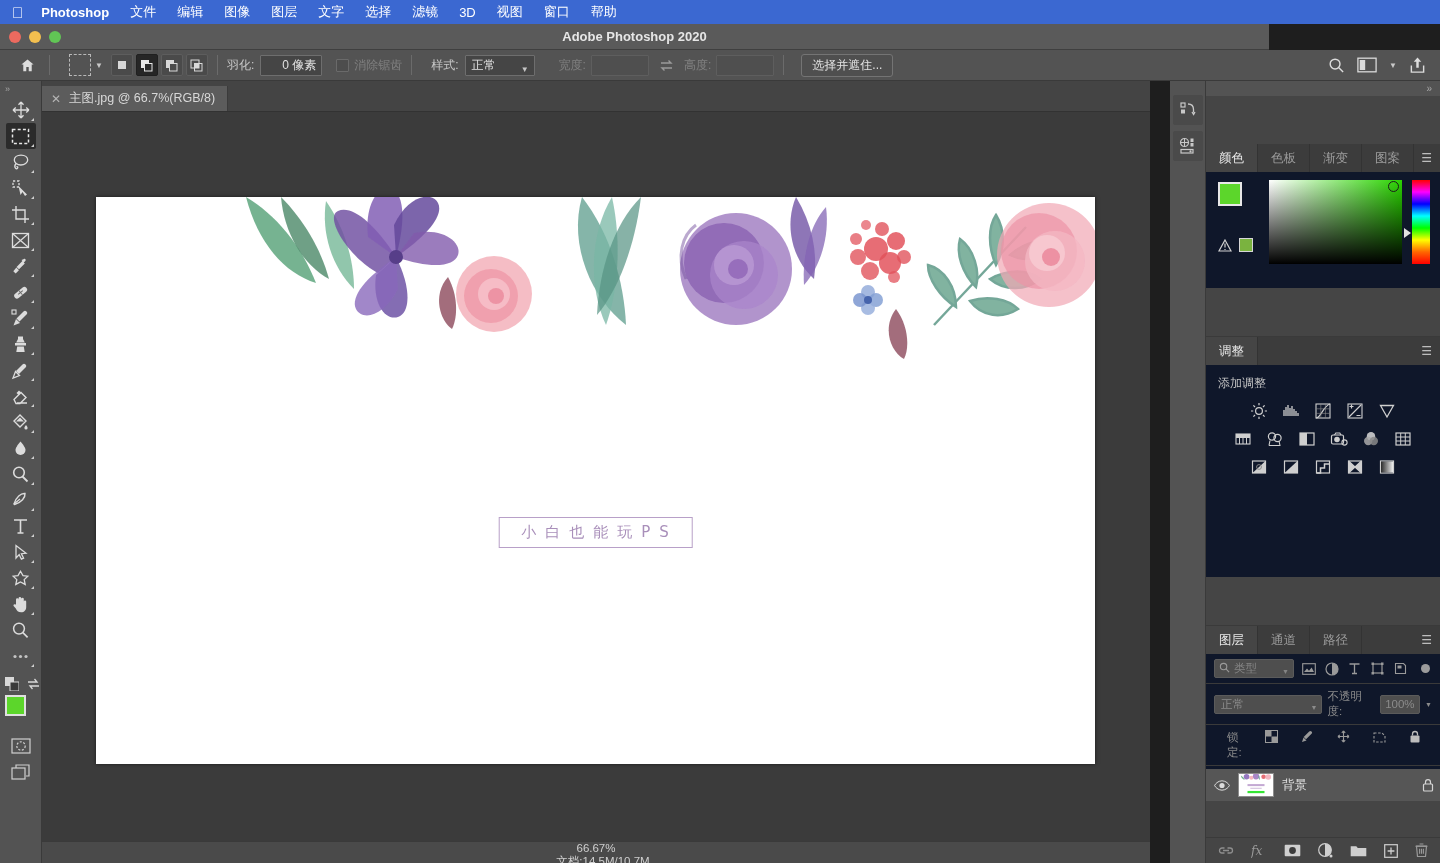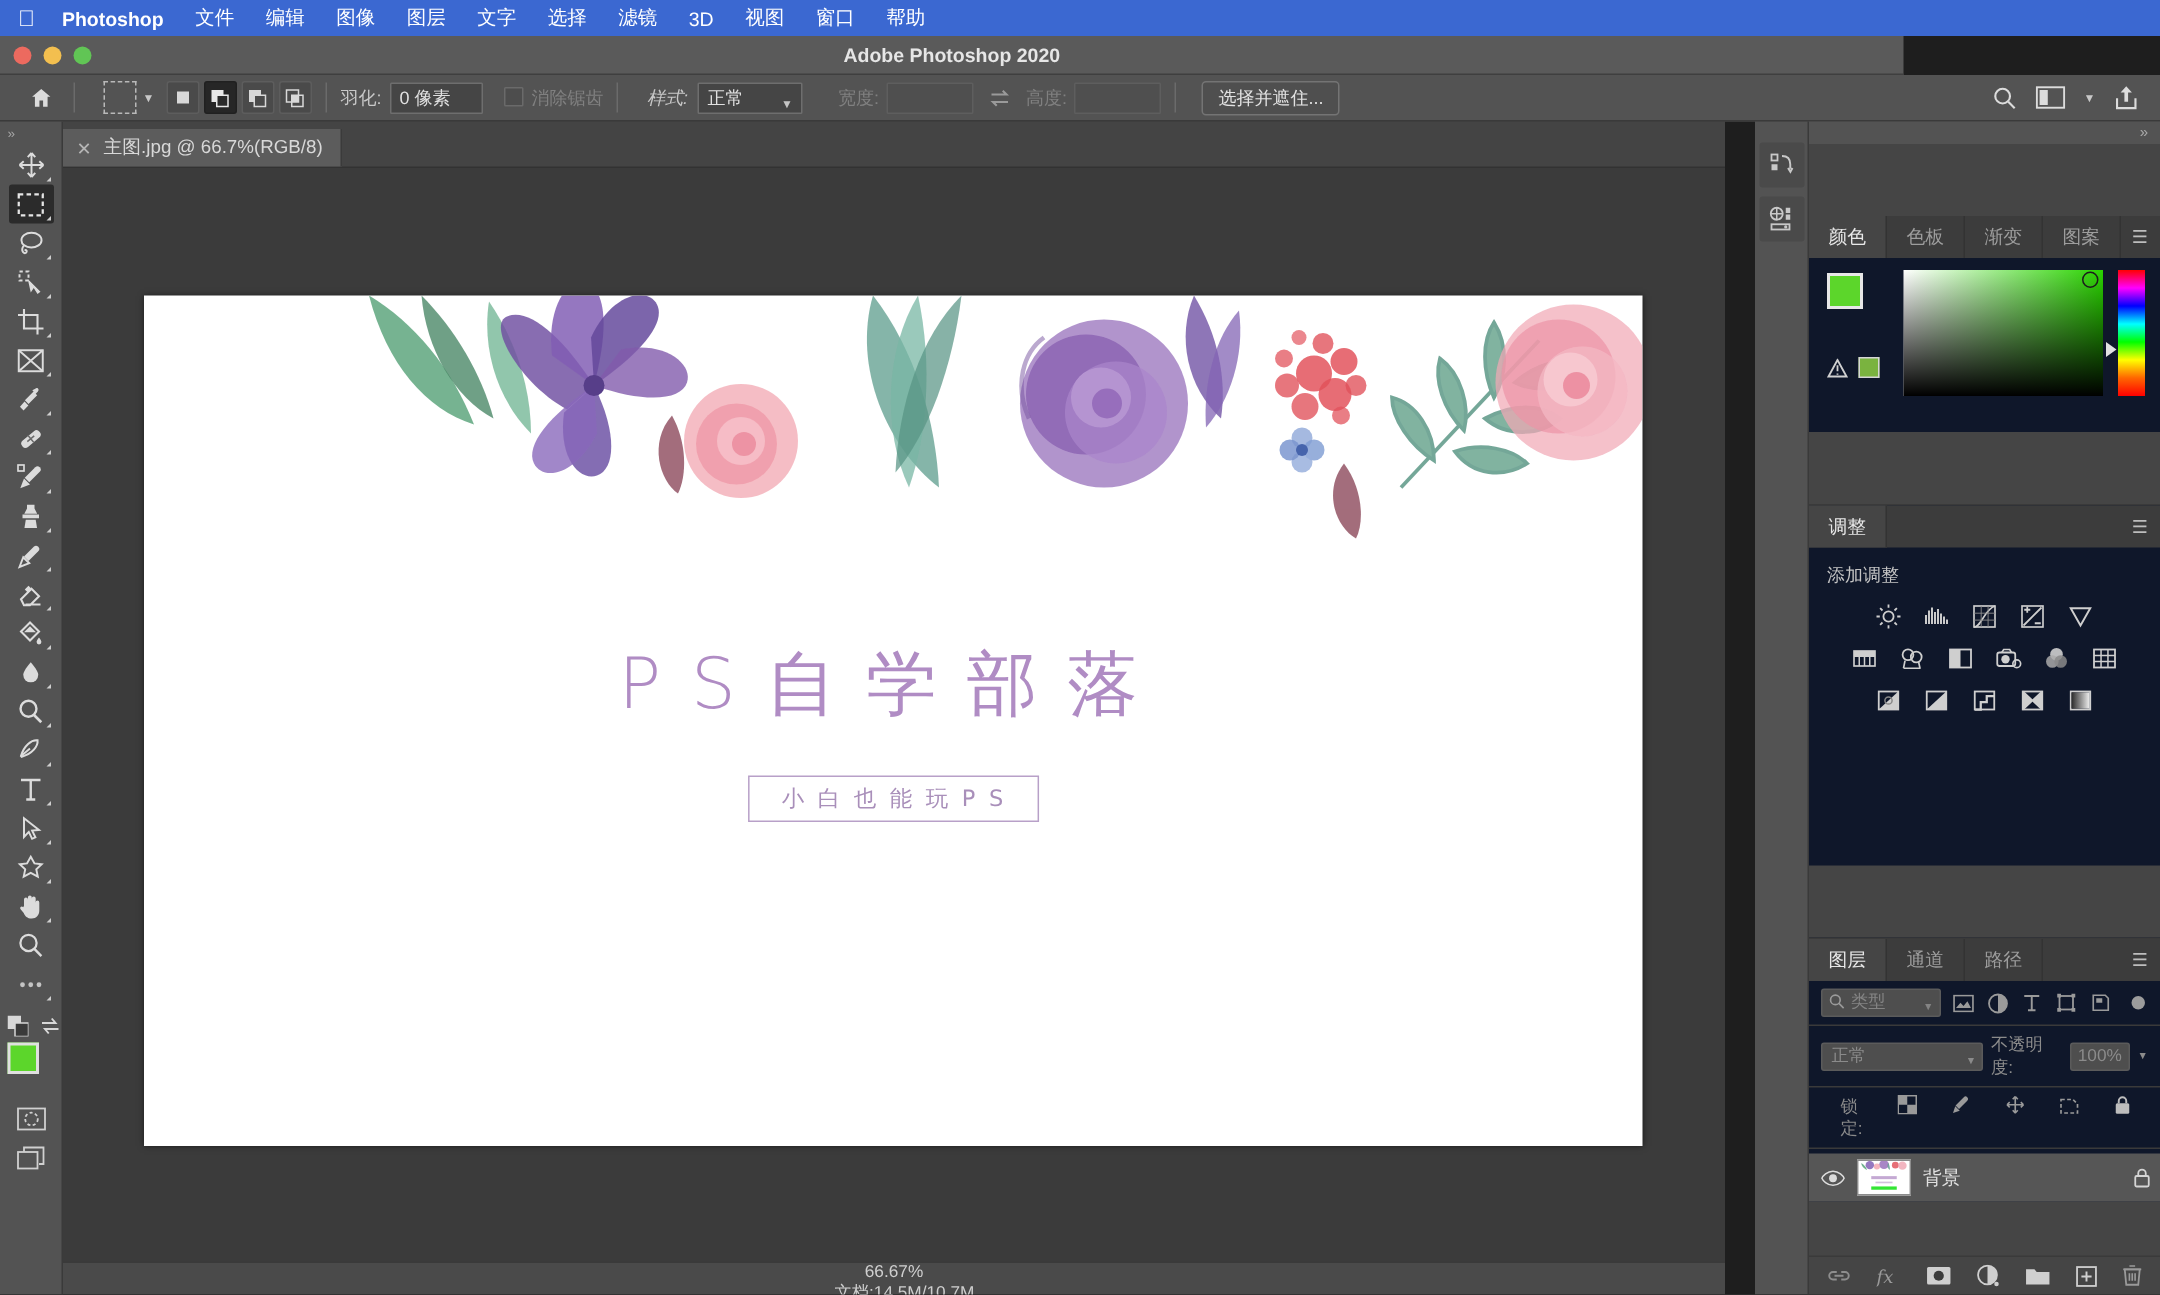--- a/index.html
+++ b/index.html
@@ -347,25 +347,25 @@
     <span class="mg-btn">
       <svg width="13" height="13" viewBox="0 0 13 13">
           <rect x="1" y="1" width="8" height="8" fill="none" stroke="#d8d8d8"></rect>
           <rect x="4.5" y="4.5" width="7.5" height="7.5" fill="none" stroke="#d8d8d8"></rect>
           <rect x="4.5" y="4.5" width="4.5" height="4.5" fill="#d8d8d8"></rect>
         </svg>
     </span>
   </div>
   <div class="sep"></div>
   <span class="ob-label">羽化:</span>
-  <span class="inp" style="width:62px;margin-left:6px;">0 像素</span>
+  <span class="inp" style="width:62px;margin-left:6px;text-align:right;">0 像素</span>
   <span style="margin-left:14px;"><span class="chk"></span></span>
   <span class="ob-label dim">消除锯齿</span>
   <div class="sep"></div>
-  <span class="ob-label" style="margin-left:10px;font-style:italic;">样式:</span>
+  <span class="ob-label" style="margin-left:10px;">样式:</span>
   <span class="select-box" style="margin-left:6px;">
     <span>正常</span>
     <span class="cv">▼</span>
   </span>
   <span class="ob-label dim" style="margin-left:24px;text-align:right;">宽度:</span>
   <span class="inp ghost" style="width:58px;margin-left:5px;"></span>
   <span style="margin:0 10px;">
     <svg width="15" height="13" viewBox="0 0 15 13">
         <path d="M2 4h10l-2.5-2.5M13 9H3l2.5 2.5" fill="none" stroke="#9a9a9a" stroke-width="1.4"></path>
       </svg>
@@ -669,21 +669,20 @@
         <g transform="translate(953,58)">
           <circle cx="0" cy="0" r="52" fill="#f0a4b2" opacity="0.72"></circle>
           <circle cx="-10" cy="-4" r="38" fill="#ec8fa2" opacity="0.7"></circle>
           <circle cx="6" cy="6" r="30" fill="#f4b4c0" opacity="0.78"></circle>
           <circle cx="-2" cy="-2" r="18" fill="#f7c6cf" opacity="0.9"></circle>
           <circle cx="2" cy="2" r="9" fill="#ea8397" opacity="0.85"></circle>
         </g>
       </g>
     </svg>
 
-    <div class="art-title">PS自学部落</div>
     <div class="art-sub">小白也能玩PS</div>
   </div>
 </div>
 
 <div class="statusbar">
   <span class="sb-zoom">66.67%</span>
   <span class="sb-sep"></span>
   <span class="sb-doc">文档:14.5M/10.7M</span>
   <span class="sb-arrow">❯</span>
 </div>

